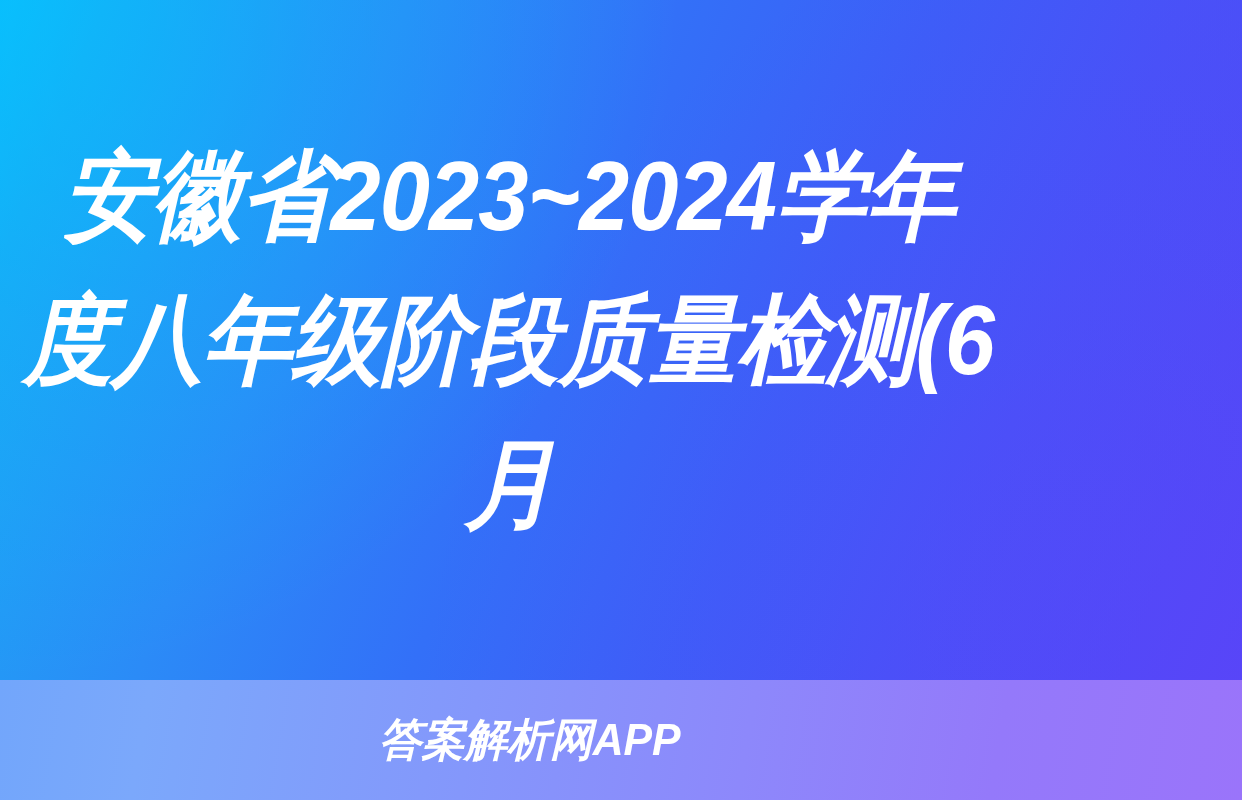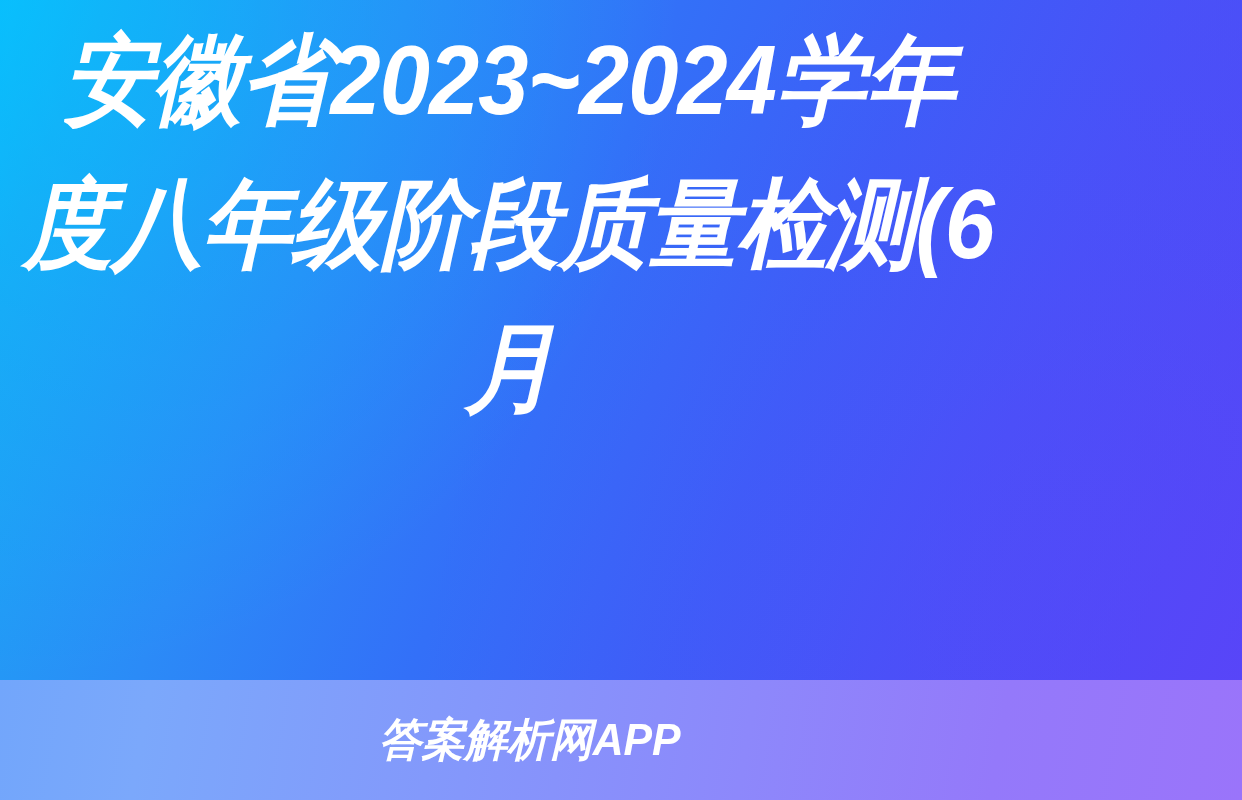--- a/index.html
+++ b/index.html
@@ -66,20 +66,21 @@
   
   .title-block {
     position: absolute;
     left: 0;
     top: 0;
     width: 1018px;
     height: 680px;
     display: flex;
     flex-direction: column;
     align-items: center;
+    justify-content: center;
     z-index: 3;
     padding: 8px 40px;
     box-sizing: border-box;
   }
 
   .title-line {
     color: #ffffff;
     font-size: 98px;
     line-height: 144px;
     font-weight: 700;

